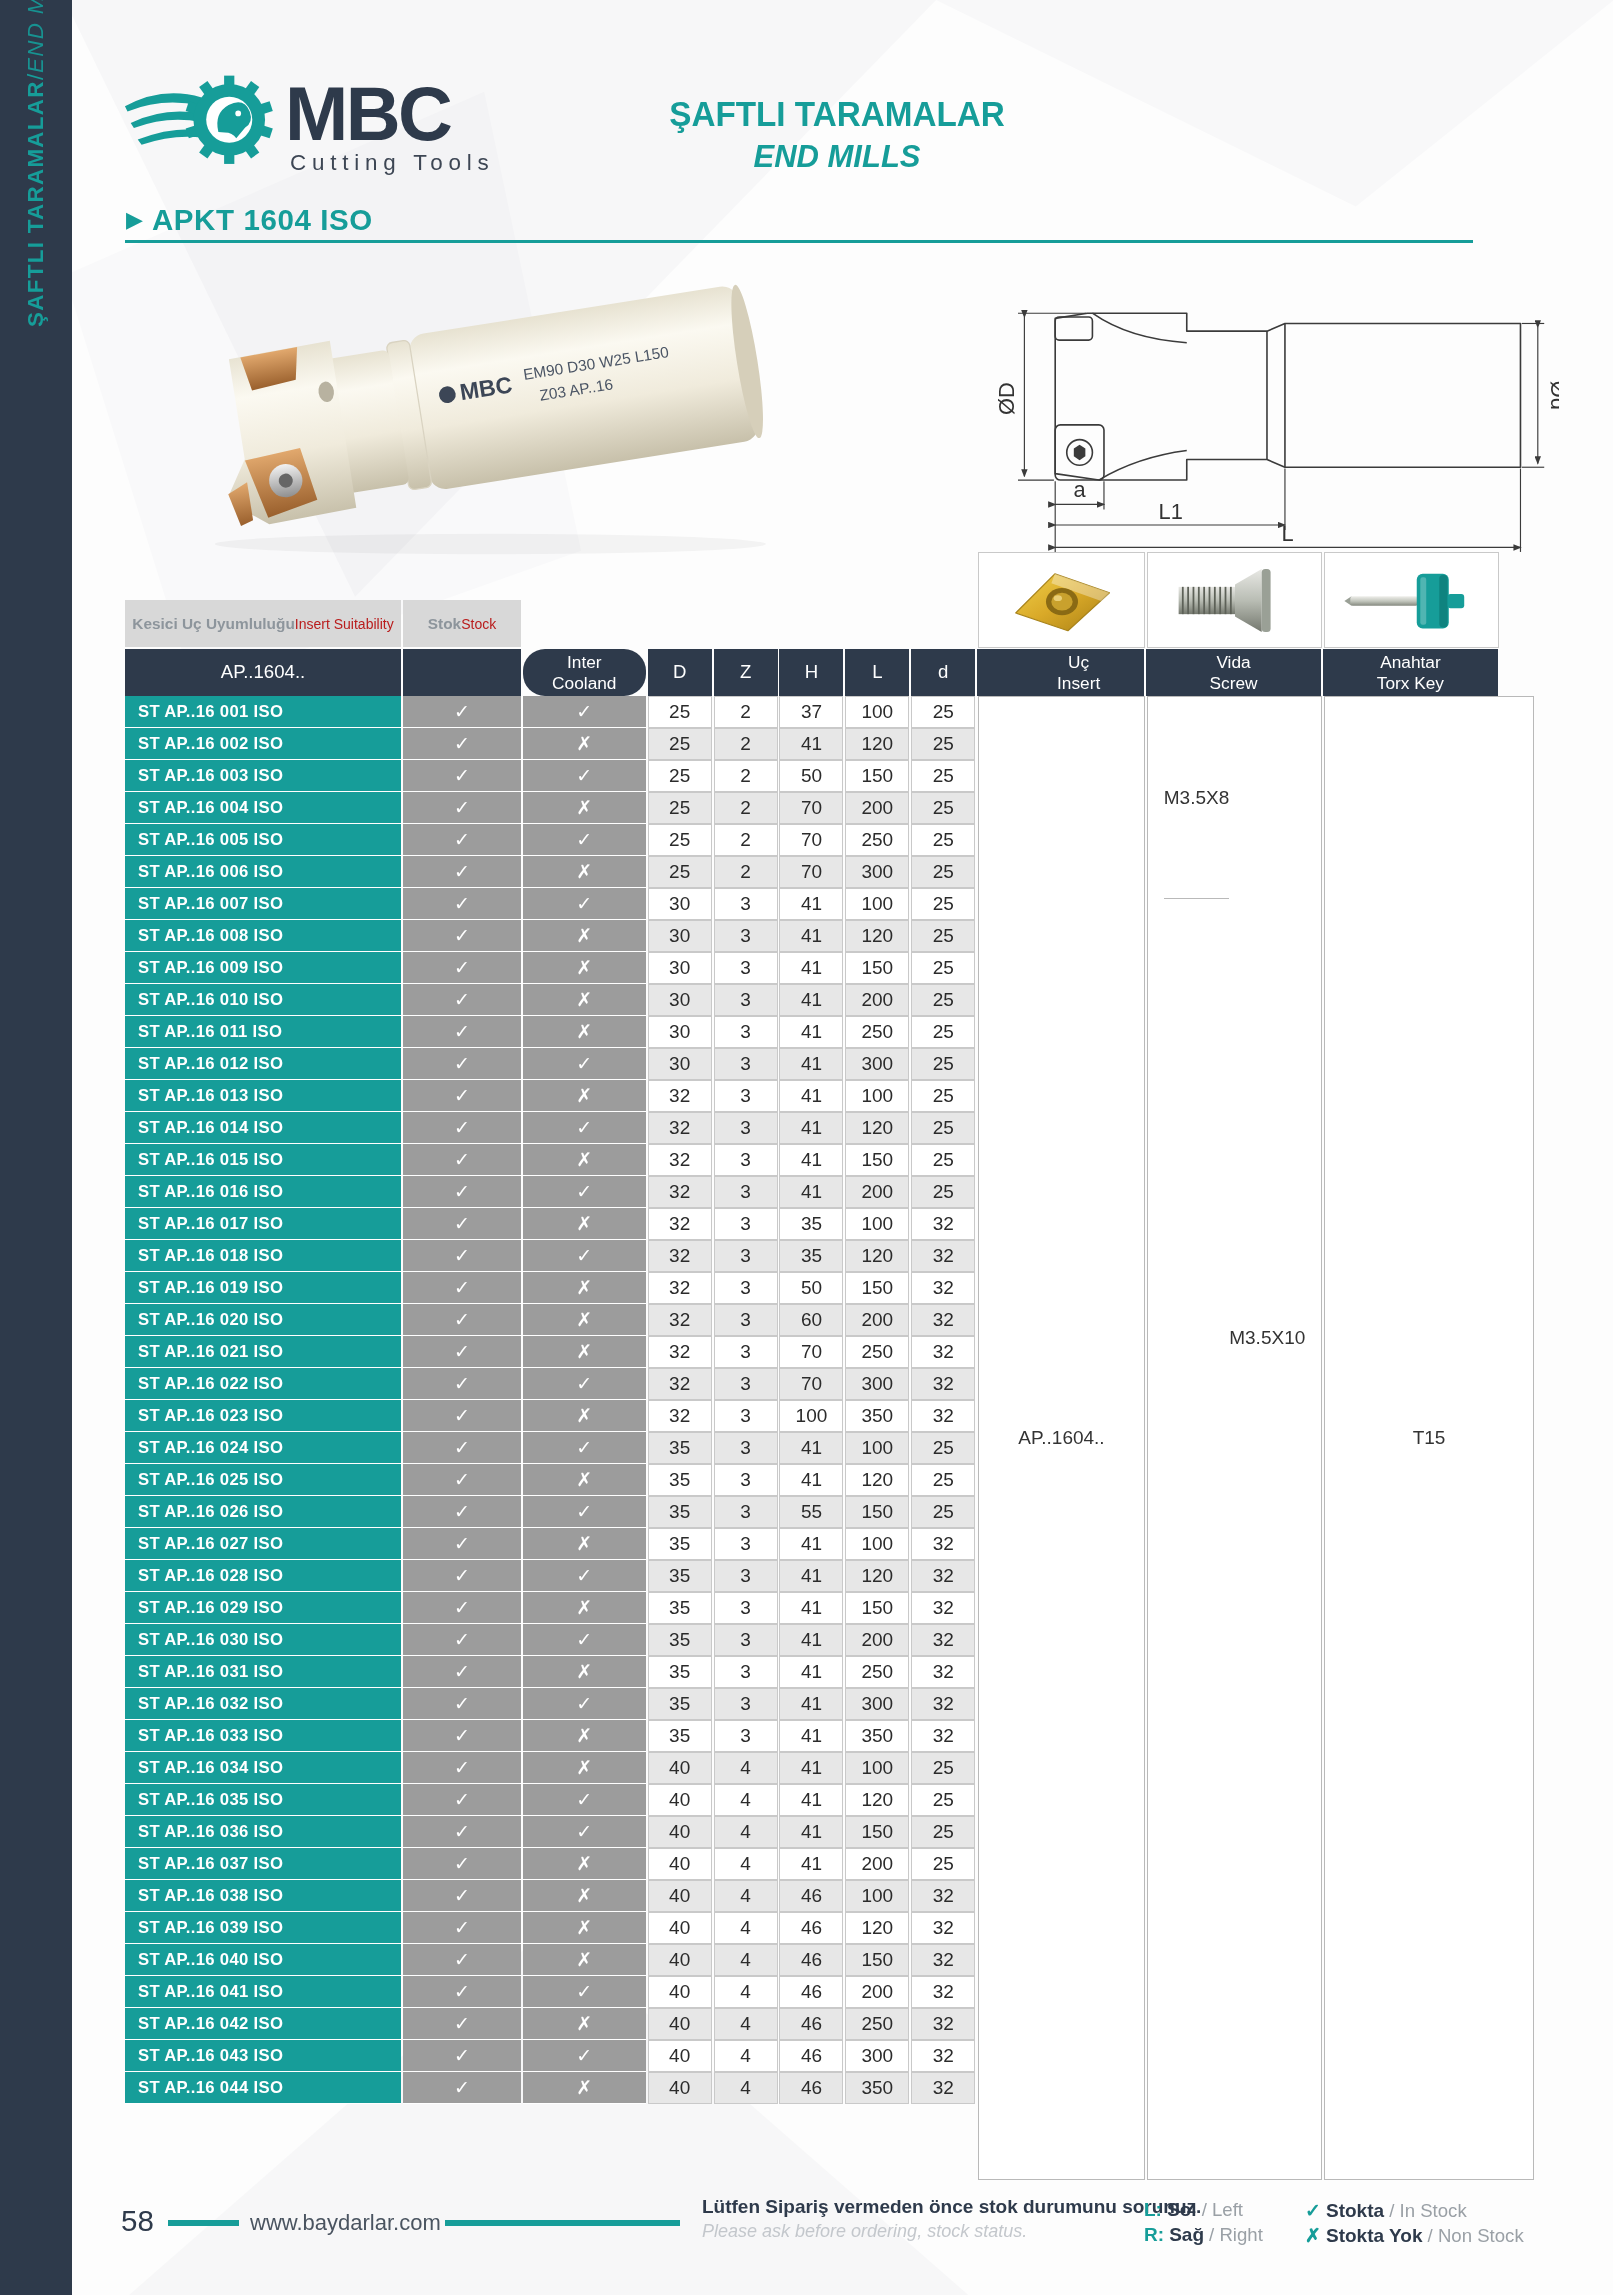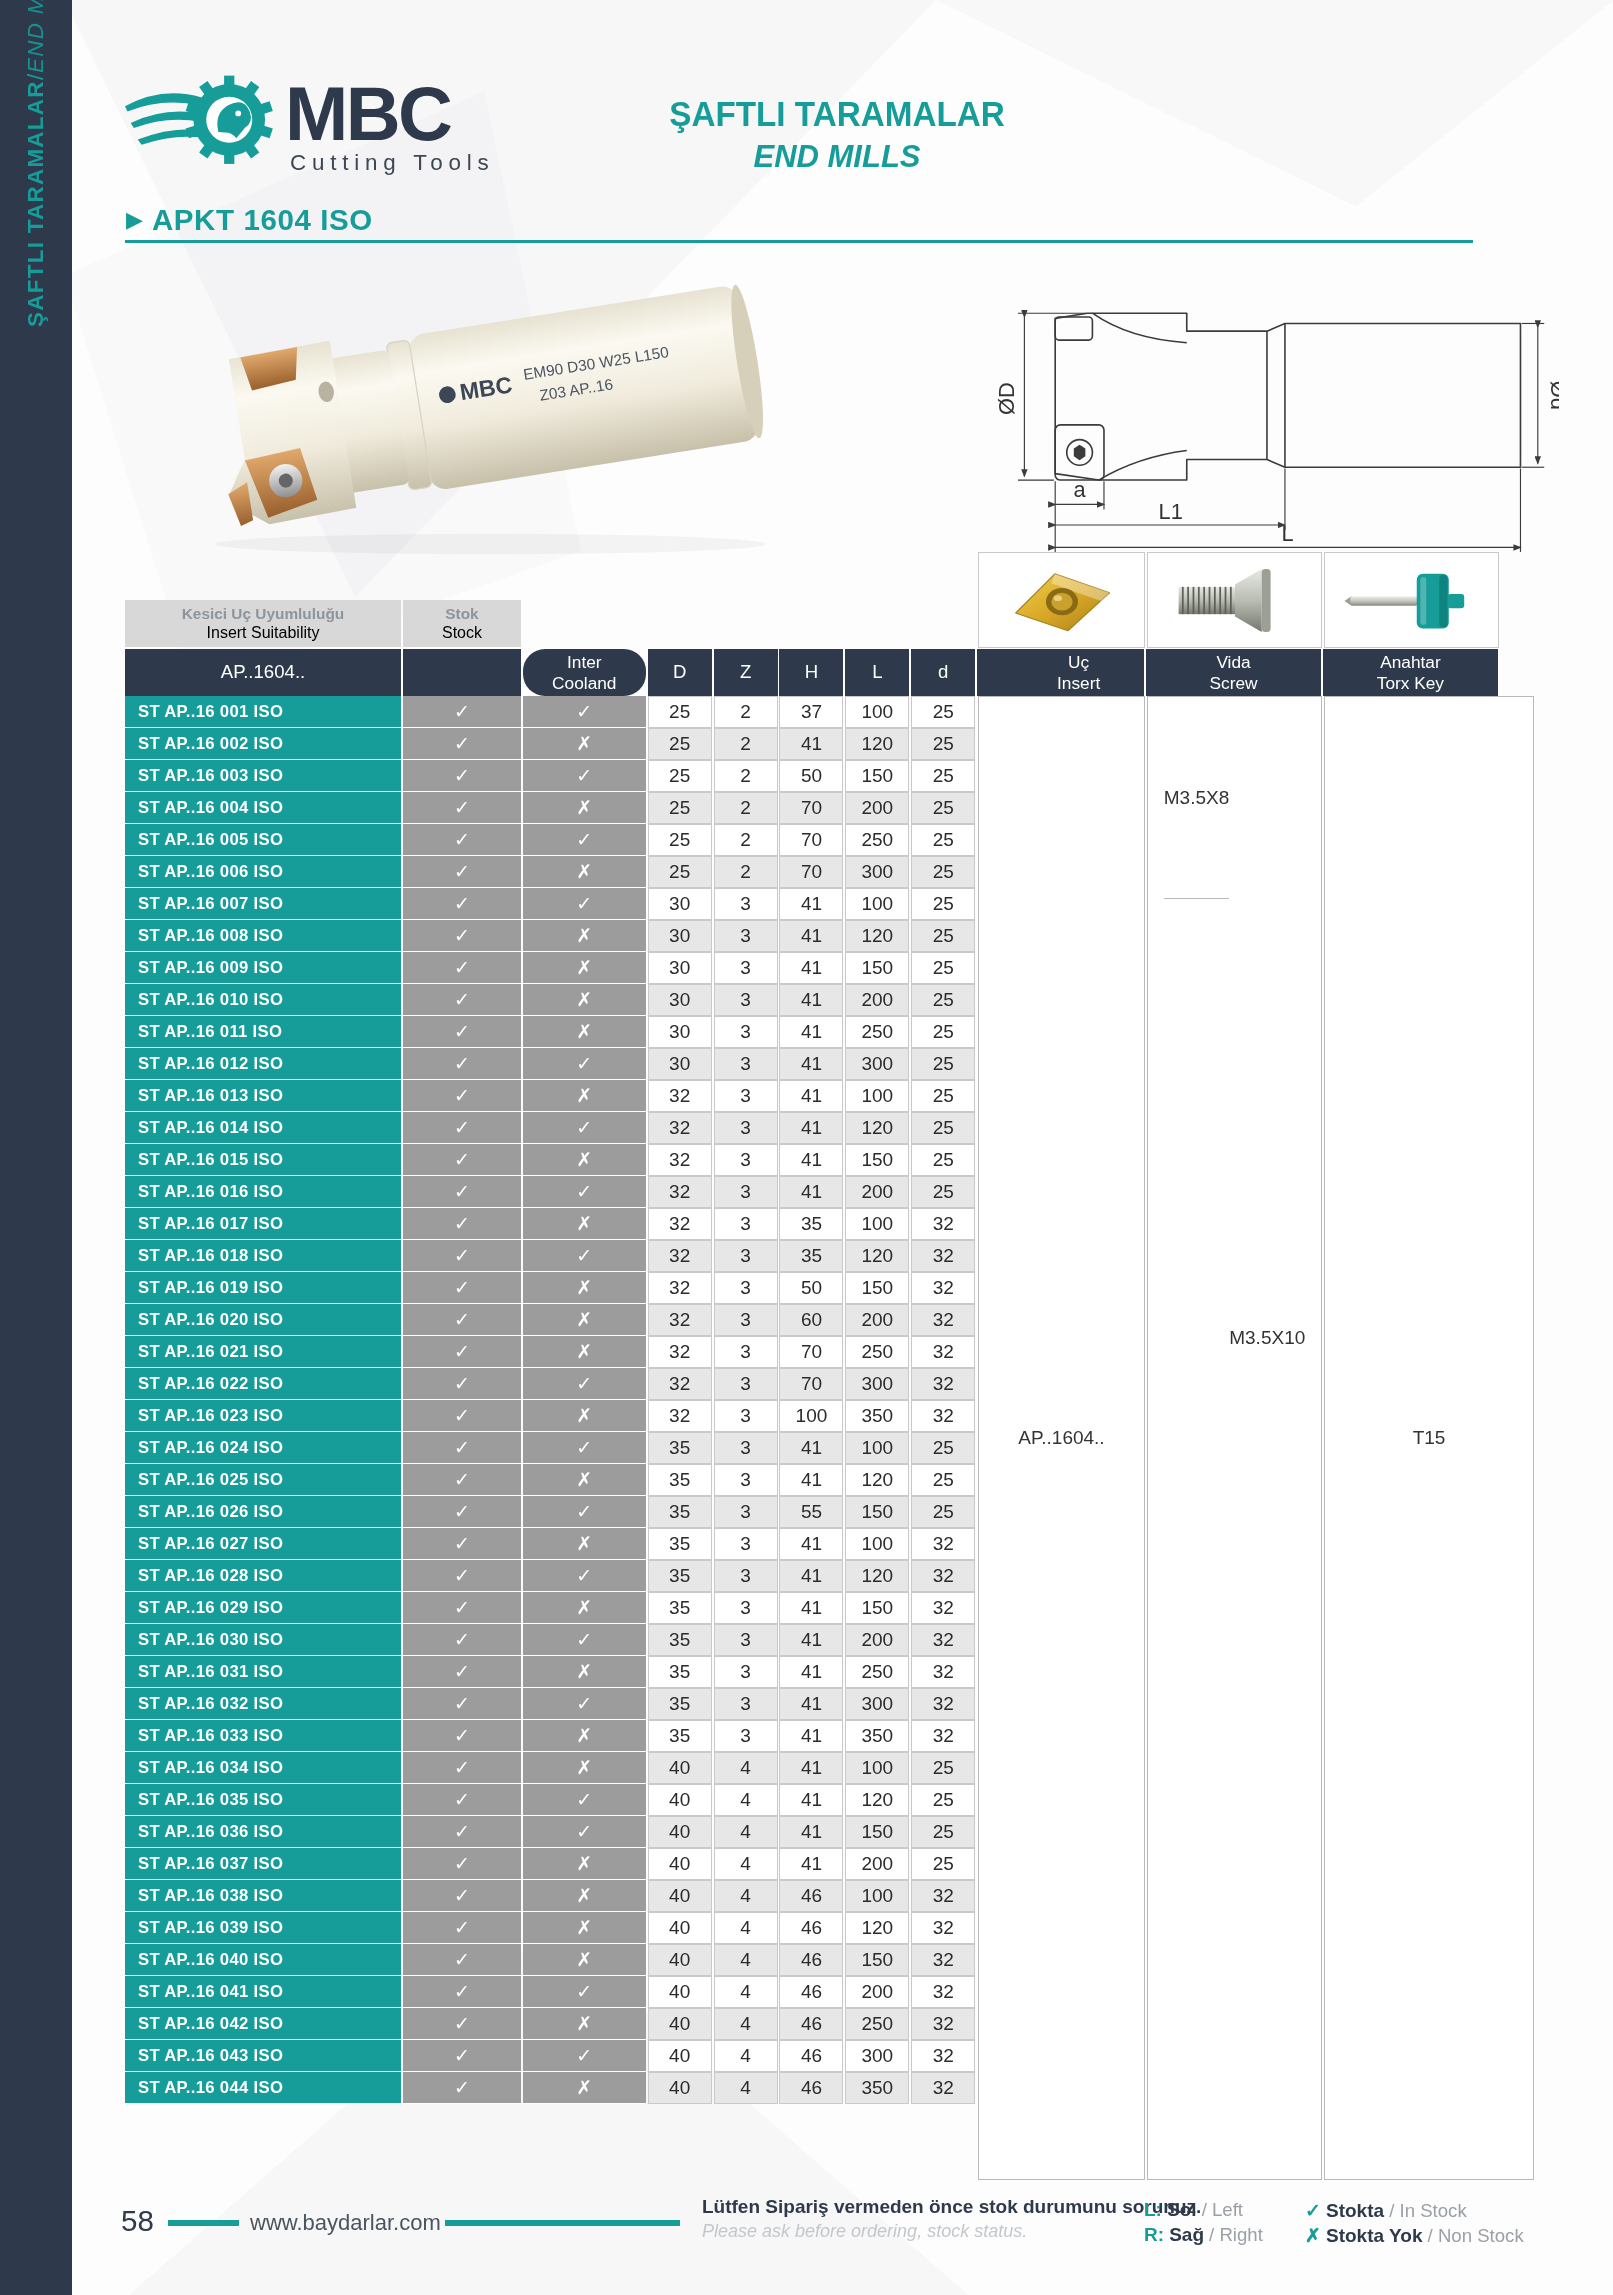--- a/index.html
+++ b/index.html
@@ -44,23 +44,23 @@
 
   .photo-wrap{position:absolute;left:144px;top:262px;width:667px;height:300px;z-index:1;}
   .draw-wrap{position:absolute;left:991px;top:267px;width:568px;height:292px;z-index:1;}
 
   
   .ibox{position:absolute;top:552px;height:96px;background:#fff;border:0.6px solid var(--border);
     box-sizing:border-box;display:flex;align-items:center;justify-content:center;z-index:2;}
 
   
   .gbox{position:absolute;top:600px;height:47px;background:var(--box-gray);
-    display:flex;flex-direction:column;align-items:center;justify-content:center;z-index:2;}
+    display:flex;flex-direction:row;align-items:center;justify-content:center;z-index:2;}
   .gbox .t{font-weight:bold;font-size:15.4px;color:var(--box-text);}
-  .gbox .e{font-size:16px;color:#000000;margin-top:1.3px;}
+  .gbox .e{font-size:14px;color:#b91c1c;margin-top:1.3px;}
 
   
   .thead{position:absolute;left:125px;top:649px;display:flex;height:47px;z-index:2;}
   .hcell{background:var(--navy);color:#fff;display:flex;flex-direction:column;align-items:center;
     justify-content:center;font-size:17.3px;line-height:1.2;margin-right:1.9px;box-sizing:border-box;}
   .hcell.single{font-size:18.6px;}
 
   
   .tbody{position:absolute;left:125px;top:696px;z-index:2;}
   .trow{display:flex;height:32px;border-radius:8px;}

